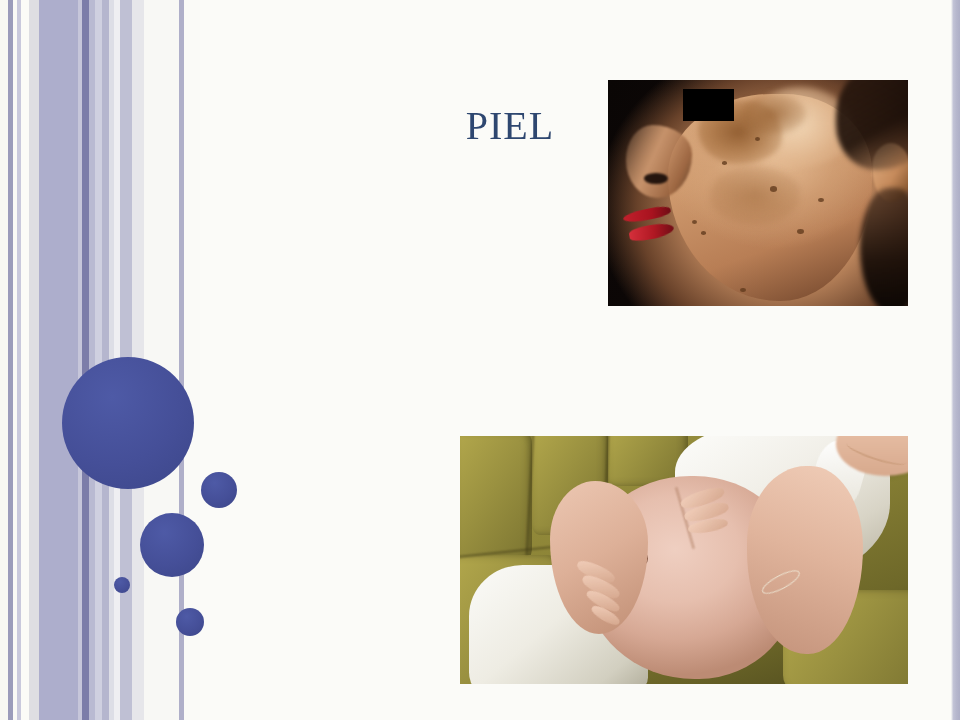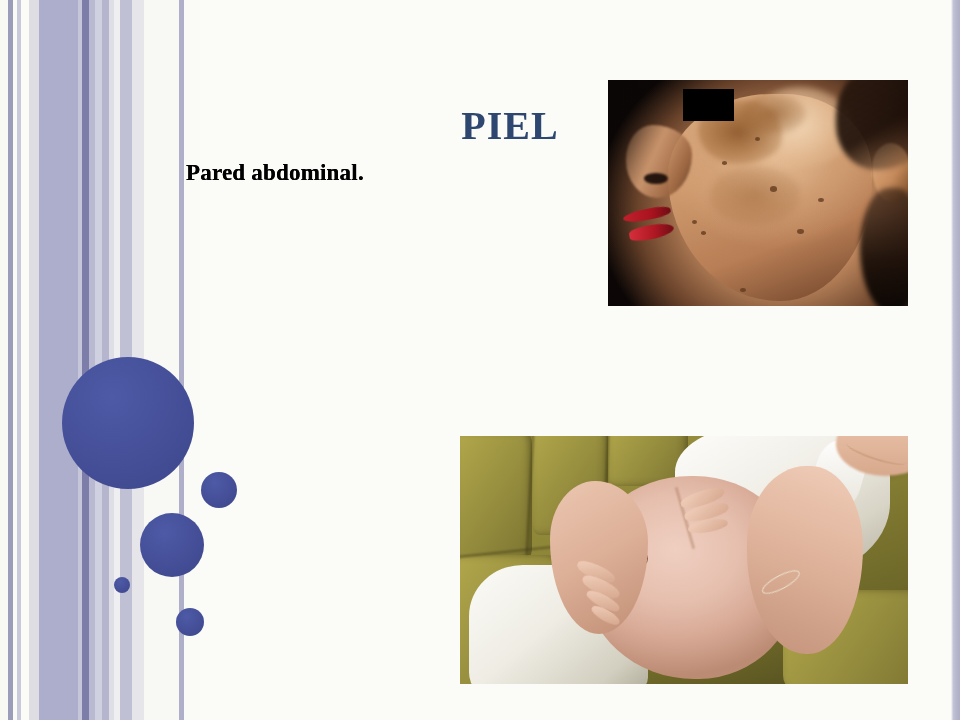--- a/index.html
+++ b/index.html
@@ -402,24 +402,23 @@
   <div id="right-edge-stripe" style="width: 9px;"></div>
 
   <div id="circle-cluster">
       <div class="deco-circle" style="left: 62px; top: 357px; width: 132px; height: 132px;"></div>
       <div class="deco-circle" style="left: 140px; top: 513px; width: 64px; height: 64px;"></div>
       <div class="deco-circle" style="left: 201px; top: 472px; width: 36px; height: 36px;"></div>
       <div class="deco-circle" style="left: 176px; top: 608px; width: 28px; height: 28px;"></div>
       <div class="deco-circle" style="left: 114px; top: 577px; width: 16px; height: 16px;"></div>
     </div>
 
-  <div id="slide-title" style="color: rgb(46, 71, 112); font-weight: bold;">PIEL</div>
+  <div id="slide-title" style="color: rgb(46, 71, 112);">PIEL</div>
 
   <div id="bullet-list">
-    <p class="bullet-line">Pared abdominal.</p>
   </div>
 
   <div class="photo" id="photo-melasma" aria-label="Primer plano del rostro de una mujer con manchas de pigmentación (melasma) en la mejilla; barra negra cubriendo los ojos" style="left: 608px; top: 80px; width: 300px; height: 226px;">
     <div class="p1-bg"></div>
     <div class="p1-cheek"></div>
     <div class="p1-forehead"></div>
     <div class="p1-melasma-a"></div>
     <div class="p1-melasma-b"></div>
     <div class="p1-melasma-c"></div>
     <div class="p1-nose"></div>

